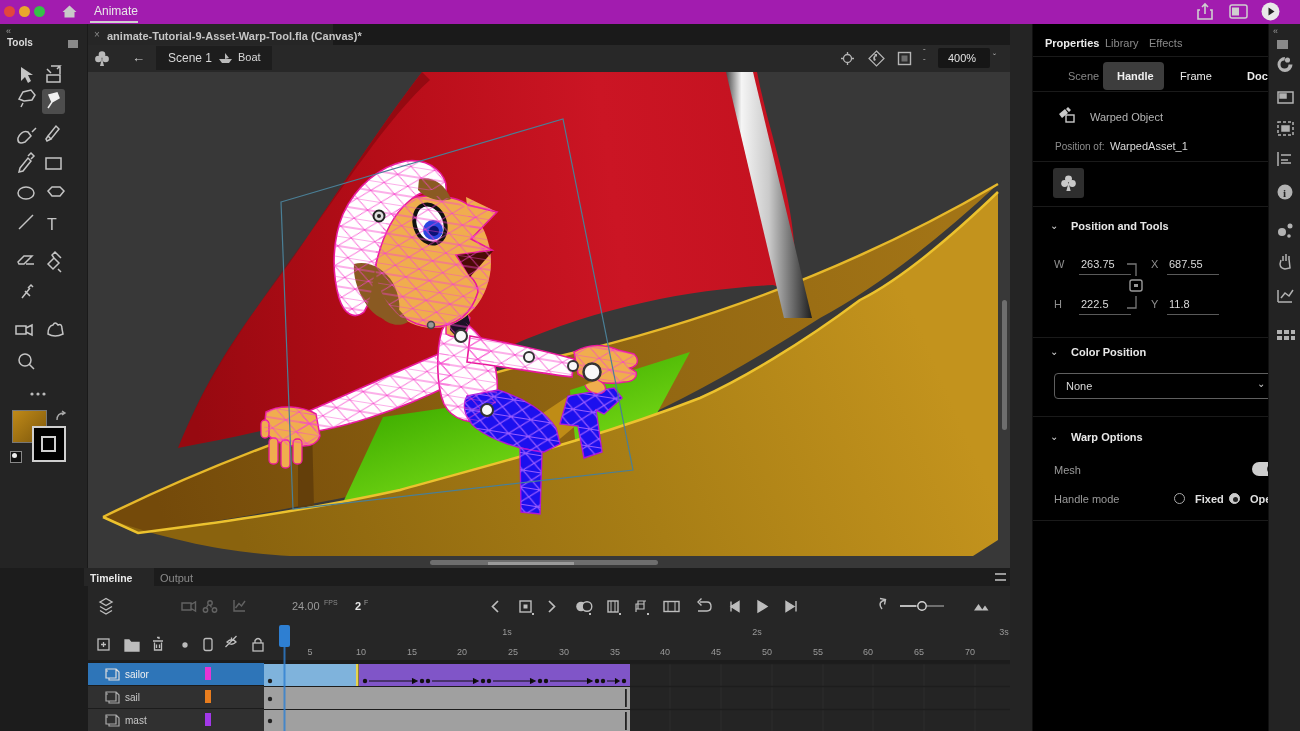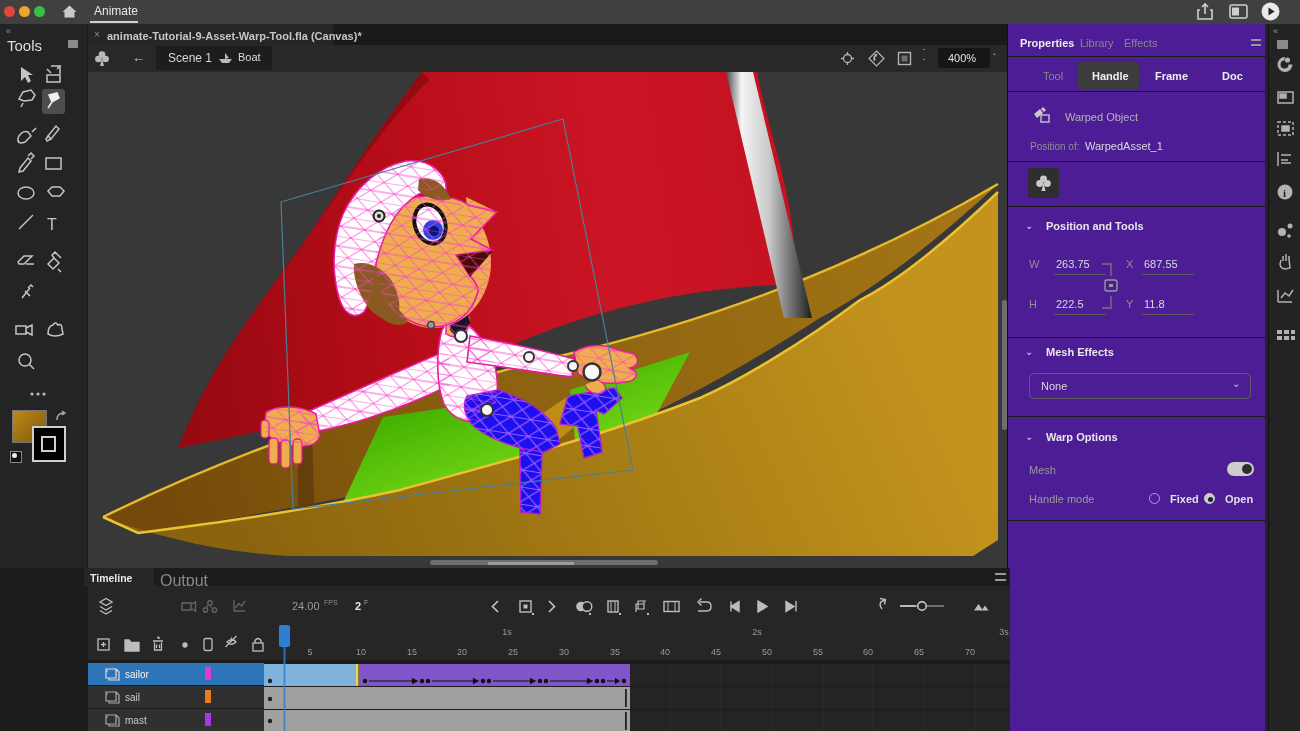--- a/index.html
+++ b/index.html
@@ -2,21 +2,21 @@
 <html><head><meta charset="utf-8">
 <style>
 *{margin:0;padding:0;box-sizing:border-box}
 html,body{width:1300px;height:731px;overflow:hidden;background:#242424;font-family:"Liberation Sans",sans-serif}
 .abs{position:absolute}
 #app{position:relative;width:1300px;height:731px}
 </style></head>
 <body>
 <div id="app">
 
-<div class="abs" id="topbar" style="left:0;top:0;width:1300px;height:24px;background:#404040">
+<div class="abs" id="topbar" style="left:0;top:0;width:1300px;height:24px;background:#a21caf">
  <div class="abs" style="left:4px;top:6px;width:11px;height:11px;border-radius:50%;background:#e2463e"></div>
  <div class="abs" style="left:19px;top:6px;width:11px;height:11px;border-radius:50%;background:#e9a72c"></div>
  <div class="abs" style="left:34px;top:6px;width:11px;height:11px;border-radius:50%;background:#35c148"></div>
  <svg class="abs" style="left:61px;top:3px" width="17" height="17" viewBox="0 0 17 17">
         <path d="M8.5,2.5 L15.5,9 H13.5 V14.5 H3.5 V9 H1.5 Z" fill="#c9c9c9"></path>
       </svg>
  <div class="abs" style="left:94px;top:4px;font-size:12px;color:#e8e8e8">Animate</div>
  <div class="abs" style="left:90px;top:21px;width:48px;height:2px;background:#d0d0d0"></div>
  <svg class="abs" style="left:1196px;top:2px" width="18" height="19" viewBox="0 0 18 19">
         <path d="M4,8 H2 V17 H16 V8 H14 M9,12 V2 M6,5 L9,2 L12,5" fill="none" stroke="#cfcfcf" stroke-width="1.6"></path>
@@ -26,21 +26,21 @@
         <rect x="3" y="3.5" width="7" height="8" fill="#cfcfcf"></rect>
       </svg>
  <svg class="abs" style="left:1261px;top:2px" width="19" height="19" viewBox="0 0 19 19">
         <circle cx="9.5" cy="9.5" r="9" fill="#e9e9e9"></circle>
         <path d="M7.5,5.5 L13.5,9.5 L7.5,13.5 Z" fill="#232323"></path>
       </svg>
 </div>
 
 <div class="abs" id="tools" style="left:0;top:24px;width:88px;height:544px;background:#242424;border-right:1px solid #1a1a1a">
  <div class="abs" style="left:6px;top:2px;font-size:9px;color:#999">«</div>
- <div class="abs" style="left:7px;top:13px;font-size:15px;font-weight:normal;color:#dcdcdc">Tools</div>
+ <div class="abs" style="left:7px;top:13px;font-size:10px;font-weight:bold;color:#dcdcdc">Tools</div>
  <div class="abs" style="left:68px;top:16px;width:10px;height:8px;background:#8a8a8a"></div>
  <svg class="abs" style="left:0;top:34px" width="88" height="420" viewBox="0 0 88 420">
   <g stroke="#c4c4c4" fill="none" stroke-width="1.5">
    <path d="M21,9 L21,23 L25,19 L28,25 L31,23 L28,17 L33,17 Z" fill="#c4c4c4" stroke="none"></path>
    <path d="M47,11 L51,15 M51,8 h9 l-3,3 m3,-3 v8 M47,17 h13 v7 h-13 z"></path>
    <path d="M19,41 l4,-7 8,-2 4,5 -3,5 -8,1 z M23,45 l-2,4"></path>
    <rect x="42" y="31" width="23" height="25" rx="3" fill="#4d4d4d" stroke="none"></rect>
    <g transform="translate(53,43)">
             <path d="M-4,-6 l8,-2 2,5 -7,4 z M-1,1 l-4,6" stroke="#f0f0f0" fill="#f0f0f0"></path>
           </g>
@@ -236,30 +236,30 @@
 </g>
 
 <path d="M281,202 L563,119 L633,470 L293,509 Z" fill="none" stroke="#4a7f96" stroke-width="1.2"></path>
 
 <rect x="430" y="560" width="228" height="5" rx="2.5" fill="#6e6e6e"></rect>
 <rect x="1002" y="300" width="5" height="130" rx="2.5" fill="#6e6e6e"></rect>
 </svg>
 <div class="abs" style="left:400px;top:490px;width:86px;height:3px;background:#9a9a9a"></div>
 </div>
 
-<div class="abs" id="props" style="left:1007px;top:24px;width:258px;height:707px;background:#4c1d95;border-left:1px solid #101010;color:#bbb;font-size:11px">
+<div class="abs" id="props" style="left:1032px;top:24px;width:258px;height:707px;background:#000000;border-left:1px solid #101010;color:#bbb;font-size:11px">
  <div class="abs" style="left:12px;top:13px;font-weight:bold;color:#ececec;font-size:11px">Properties</div>
  <div class="abs" style="left:72px;top:13px;color:#8a8a8a">Library</div>
  <div class="abs" style="left:116px;top:13px;color:#8a8a8a">Effects</div>
  <div class="abs" style="left:243px;top:15px;width:10px;height:7px;border-top:2px solid #999;border-bottom:2px solid #999"></div>
  <div class="abs" style="left:0px;top:32px;width:258px;height:1px;background:#1a1a1a"></div>
- <div class="abs" style="left:35px;top:46px;color:#888">Tool</div>
+ <div class="abs" style="left:35px;top:46px;color:#888">Scene</div>
  <div class="abs" style="left:70px;top:38px;width:61px;height:28px;background:#3d3d3d;border-radius:4px"></div>
  <div class="abs" style="left:84px;top:46px;color:#f0f0f0;font-weight:bold">Handle</div>
- <div class="abs" style="left:147px;top:46px;color:#ececec;font-weight:bold">Frame</div>
+ <div class="abs" style="left:147px;top:46px;color:#ececec;font-weight:normal">Frame</div>
  <div class="abs" style="left:214px;top:46px;color:#ececec;font-weight:bold">Doc</div>
  <div class="abs" style="left:0px;top:67px;width:258px;height:1px;background:#1a1a1a"></div>
  <svg class="abs" style="left:24px;top:82px" width="20" height="18" viewBox="0 0 20 18">
         <path d="M2,8 l6,-5 3,4 -6,5 z M9,3 l2,-2 3,3 -2,2 z" fill="#c9c9c9"></path>
         <rect x="9" y="9" width="8" height="7" fill="none" stroke="#c9c9c9" stroke-width="1.4"></rect>
       </svg>
  <div class="abs" style="left:57px;top:87px;color:#b5b5b5">Warped Object</div>
  <div class="abs" style="left:22px;top:117px;color:#8f8f8f;font-size:10px">Position of:</div>
  <div class="abs" style="left:77px;top:116px;color:#dadada">WarpedAsset_1</div>
  <div class="abs" style="left:0px;top:137px;width:258px;height:1px;background:#1a1a1a"></div>
@@ -285,21 +285,21 @@
  <div class="abs" style="left:118px;top:274px;color:#8f8f8f">Y</div>
  <div class="abs" style="left:136px;top:274px;color:#dadada">11.8</div>
  <div class="abs" style="left:134px;top:290px;width:52px;height:1px;background:#5a5a5a"></div>
  <svg class="abs" style="left:94px;top:236px" width="22" height="52" viewBox="0 0 22 52">
         <path d="M0,4 H9 V16 M0,48 H9 V36" fill="none" stroke="#777" stroke-width="1.3"></path>
         <rect x="3" y="20" width="12" height="11" rx="2" fill="none" stroke="#999" stroke-width="1.4"></rect>
         <rect x="7" y="24" width="4" height="3" fill="#999"></rect>
       </svg>
  <div class="abs" style="left:0px;top:313px;width:258px;height:1px;background:#1a1a1a"></div>
  <div class="abs" style="left:17px;top:322px;color:#d8d8d8;font-size:10px">⌄</div>
- <div class="abs" style="left:38px;top:322px;color:#e8e8e8;font-weight:bold">Mesh Effects</div>
+ <div class="abs" style="left:38px;top:322px;color:#e8e8e8;font-weight:bold">Color Position</div>
  <div class="abs" style="left:21px;top:349px;width:222px;height:26px;border:1px solid #5f5f5f;border-radius:4px"></div>
  <div class="abs" style="left:33px;top:356px;color:#dadada">None</div>
  <div class="abs" style="left:224px;top:354px;color:#ccc;font-size:10px">⌄</div>
  <div class="abs" style="left:0px;top:392px;width:258px;height:1px;background:#1a1a1a"></div>
  <div class="abs" style="left:17px;top:407px;color:#d8d8d8;font-size:10px">⌄</div>
  <div class="abs" style="left:38px;top:407px;color:#e8e8e8;font-weight:bold">Warp Options</div>
  <div class="abs" style="left:21px;top:440px;color:#9a9a9a">Mesh</div>
  <div class="abs" style="left:219px;top:438px;width:27px;height:14px;background:#cdcdcd;border-radius:8px"></div>
  <div class="abs" style="left:234px;top:440px;width:10px;height:10px;background:#2d2d2d;border-radius:50%"></div>
  <div class="abs" style="left:21px;top:469px;color:#9a9a9a">Handle mode</div>
@@ -336,21 +336,21 @@
           <rect x="8" y="284" width="5" height="4"></rect>
           <rect x="15" y="284" width="5" height="4"></rect>
           <rect x="22" y="284" width="4" height="4"></rect>
         </g>
  </svg>
 </div>
 
 <div class="abs" id="timeline" style="left:0;top:568px;width:1010px;height:163px;background:#1c1c1c">
  <div class="abs" style="left:84px;top:0;width:70px;height:18px;background:#262626"></div>
  <div class="abs" style="left:90px;top:4px;font-size:10.5px;font-weight:bold;color:#e8e8e8">Timeline</div>
- <div class="abs" style="left:160px;top:4px;font-size:16px;color:#8a8a8a">Output</div>
+ <div class="abs" style="left:160px;top:4px;font-size:11px;color:#8a8a8a">Output</div>
  <div class="abs" style="left:995px;top:5px;width:11px;height:8px;border-top:2px solid #999;border-bottom:2px solid #999"></div>
  <div class="abs" style="left:88px;top:18px;width:922px;height:39px;background:#262626"></div>
  <div class="abs" style="left:88px;top:57px;width:922px;height:35px;background:#262626"></div>
  <svg class="abs" style="left:88px;top:18px" width="922" height="39" viewBox="0 0 922 39">
   <g stroke="#bdbdbd" stroke-width="1.4" fill="none">
    <path d="M12,16 l6,-3.5 6,3.5 -6,3.5 z M12,20.5 l6,3.5 6,-3.5 M12,24.5 l6,3.5 6,-3.5"></path>
    <g opacity="0.4">
             <path d="M94,17 h9 v7 h-9 z m9,1.5 4.5,-2.5 v9 l-4.5,-2.5"></path>
             <circle cx="122" cy="17" r="2.2"></circle>
             <circle cx="117.5" cy="24" r="2.2"></circle>

